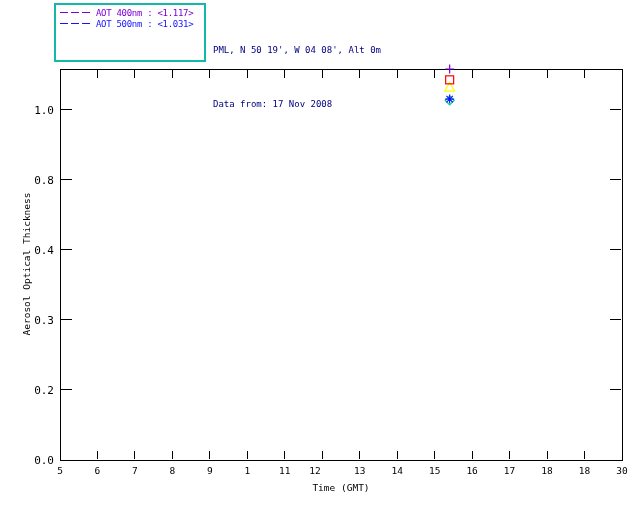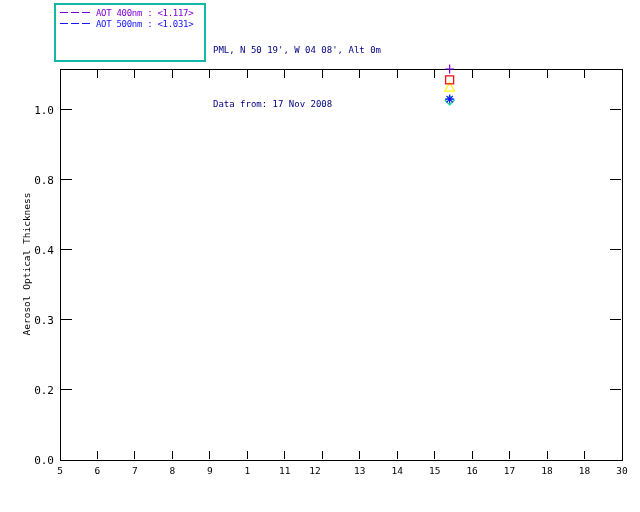--- a/index.html
+++ b/index.html
@@ -128,15 +128,16 @@
     </div>
 
   <svg id="marker-overlay" xmlns="http://www.w3.org/2000/svg" width="640" height="512">
       <path d="M449.65333333333336 64.5V73.5M445.15333333333336 69H454.15333333333336" fill="none" stroke="#7D00D4" stroke-width="1.2"></path>
       <path d="M449.65333333333336 96.00402864816476L454.15333333333336 100.50402864816476L449.65333333333336 105.00402864816476L445.15333333333336 100.50402864816476Z" fill="none" stroke="#00DC82" stroke-width="1.2"></path>
       <path d="M449.65333333333336 82.55237242614146L454.4533333333334 91.05237242614146L444.85333333333335 91.05237242614146Z" fill="none" stroke="#FFFF00" stroke-width="1.2"></path>
       <rect x="445.65333333333336" y="75.85138764547895" width="8" height="8" fill="none" stroke="#FF0000" stroke-width="1.2"></rect>
       <path d="M449.65333333333336 94.6038495971352V103.6038495971352M445.15333333333336 99.1038495971352H454.15333333333336M446.4533333333334 95.90384959713519L452.85333333333335 102.3038495971352M446.4533333333334 102.3038495971352L452.85333333333335 95.90384959713519" fill="none" stroke="#1414FF" stroke-width="1.2"></path>
     </svg>
 
+  <div id="x-axis-title">Time (GMT)</div>
   <div id="y-axis-title">Aerosol Optical Thickness</div>
 
 </div>
 
 </body></html>

